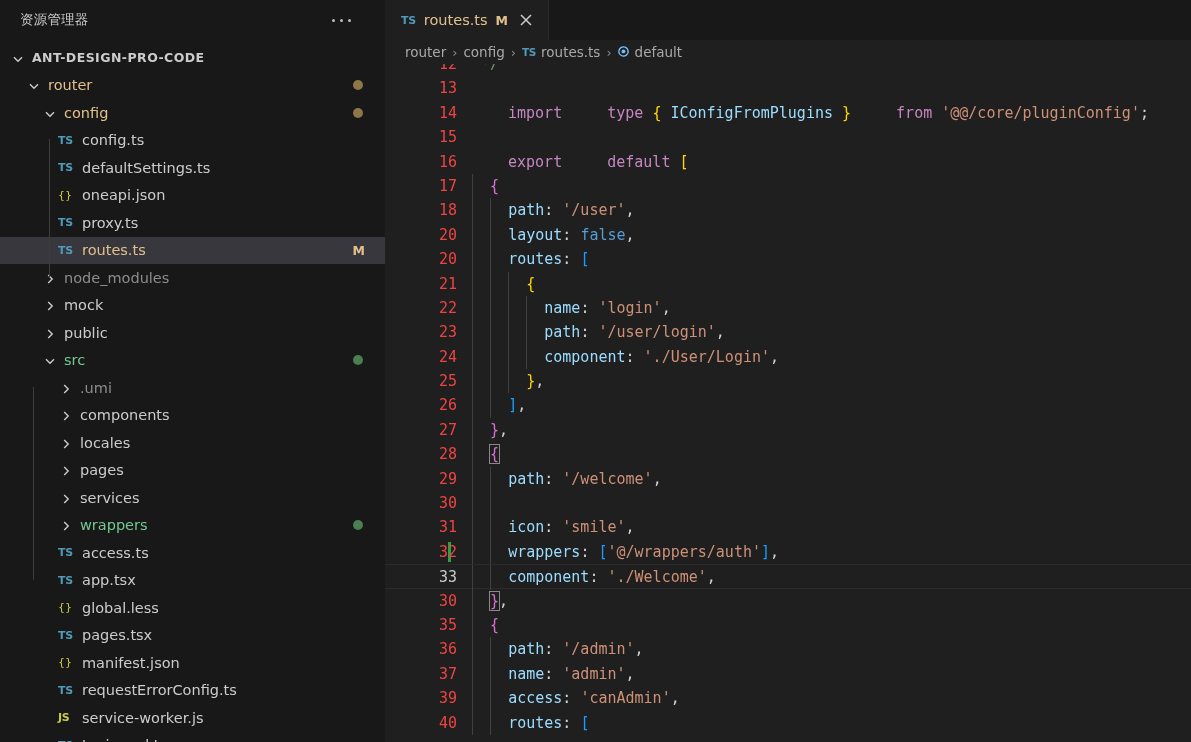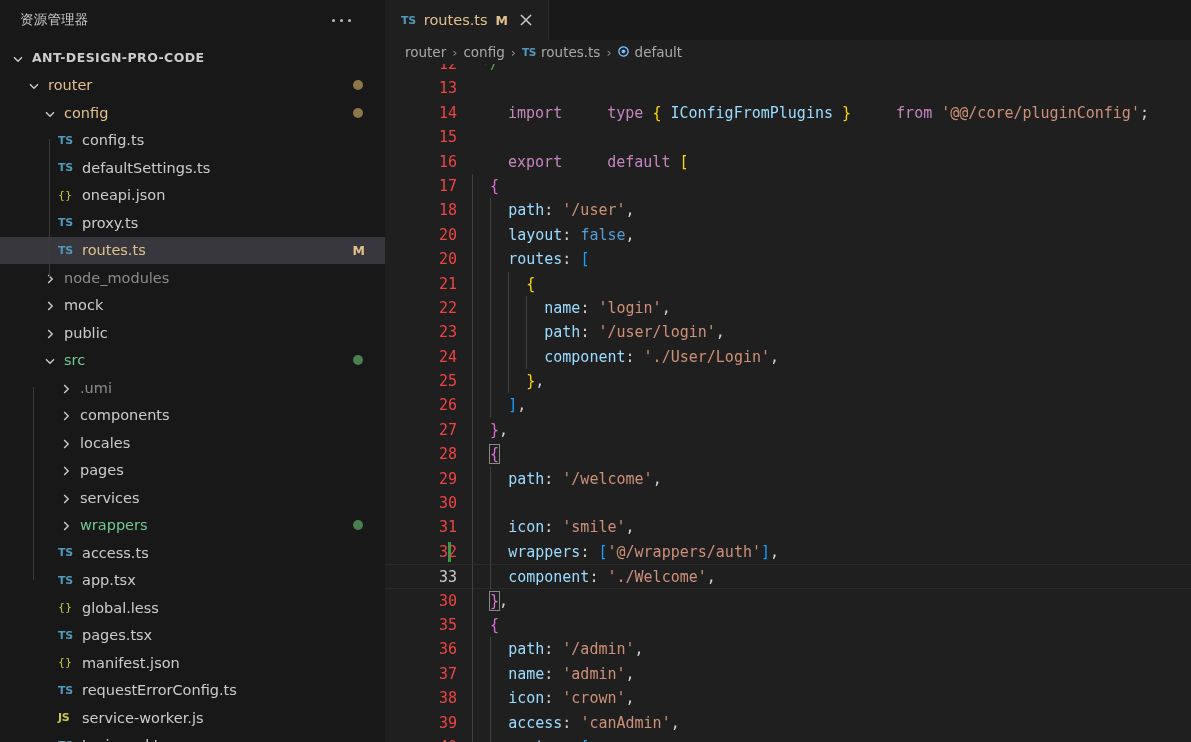--- a/index.html
+++ b/index.html
@@ -465,21 +465,20 @@
           <div class="cline"><span class="lnum">28</span><span class="cig" style="left: 87px;"></span><span class="ctext"><span class="t-punc">  </span><span class="t-br2 t-brace-match">{</span></span></div>
           <div class="cline"><span class="lnum">29</span><span class="cig" style="left: 87px;"></span><span class="cig" style="left: 105.06px;"></span><span class="ctext"><span class="t-punc">    </span><span class="t-prop">path</span><span class="t-punc">: </span><span class="t-str">'/welcome'</span><span class="t-punc">,</span></span></div>
           <div class="cline"><span class="lnum">30</span><span class="cig" style="left: 87px;"></span><span class="cig" style="left: 105.06px;"></span></div>
           <div class="cline"><span class="lnum">31</span><span class="cig" style="left: 87px;"></span><span class="cig" style="left: 105.06px;"></span><span class="ctext"><span class="t-punc">    </span><span class="t-prop">icon</span><span class="t-punc">: </span><span class="t-str">'smile'</span><span class="t-punc">,</span></span></div>
           <div class="cline"><div class="gitadd"></div><span class="lnum">32</span><span class="cig" style="left: 87px;"></span><span class="cig" style="left: 105.06px;"></span><span class="ctext"><span class="t-punc">    </span><span class="t-prop">wrappers</span><span class="t-punc">: </span><span class="t-br3">[</span><span class="t-str">'@/wrappers/auth'</span><span class="t-br3">]</span><span class="t-punc">,</span></span></div>
           <div class="cline cursorline"><span class="lnum">33</span><span class="cig" style="left: 87px;"></span><span class="cig" style="left: 105.06px;"></span><span class="ctext"><span class="t-punc">    </span><span class="t-prop">component</span><span class="t-punc">: </span><span class="t-str">'./Welcome'</span><span class="t-punc">,</span></span></div>
           <div class="cline"><span class="lnum">30</span><span class="cig" style="left: 87px;"></span><span class="ctext"><span class="t-punc">  </span><span class="t-br2 t-brace-match">}</span><span class="t-punc">,</span></span></div>
           <div class="cline"><span class="lnum">35</span><span class="cig" style="left: 87px;"></span><span class="ctext"><span class="t-punc">  </span><span class="t-br2">{</span></span></div>
           <div class="cline"><span class="lnum">36</span><span class="cig" style="left: 87px;"></span><span class="cig" style="left: 105.06px;"></span><span class="ctext"><span class="t-punc">    </span><span class="t-prop">path</span><span class="t-punc">: </span><span class="t-str">'/admin'</span><span class="t-punc">,</span></span></div>
           <div class="cline"><span class="lnum">37</span><span class="cig" style="left: 87px;"></span><span class="cig" style="left: 105.06px;"></span><span class="ctext"><span class="t-punc">    </span><span class="t-prop">name</span><span class="t-punc">: </span><span class="t-str">'admin'</span><span class="t-punc">,</span></span></div>
-          <div class="cline"><span class="lnum">38</span><span class="cig" style="left: 87px;"></span><span class="cig" style="left: 105.06px;"></span><span class="ctext"><span class="t-punc">    </span><span class="t-prop">icon</span><span class="t-punc">: </span><span class="t-str">'crown'</span><span class="t-punc">,</span></span></div>
           <div class="cline"><span class="lnum">39</span><span class="cig" style="left: 87px;"></span><span class="cig" style="left: 105.06px;"></span><span class="ctext"><span class="t-punc">    </span><span class="t-prop">access</span><span class="t-punc">: </span><span class="t-str">'canAdmin'</span><span class="t-punc">,</span></span></div>
           <div class="cline"><span class="lnum">40</span><span class="cig" style="left: 87px;"></span><span class="cig" style="left: 105.06px;"></span><span class="ctext"><span class="t-punc">    </span><span class="t-prop">routes</span><span class="t-punc">: </span><span class="t-br3">[</span></span></div>
         </div>
       <svg id="annotation-arrow" viewBox="0 0 220 60" xmlns="http://www.w3.org/2000/svg" style="top: 453.812px; left: 800px;">
         <polygon id="arrow-poly" points="210,15 34,41 38,30 10,47 44,52 39,42 212,20" fill="#ee1111"></polygon>
       </svg>
     </div>
 
   </div>
 </div>

